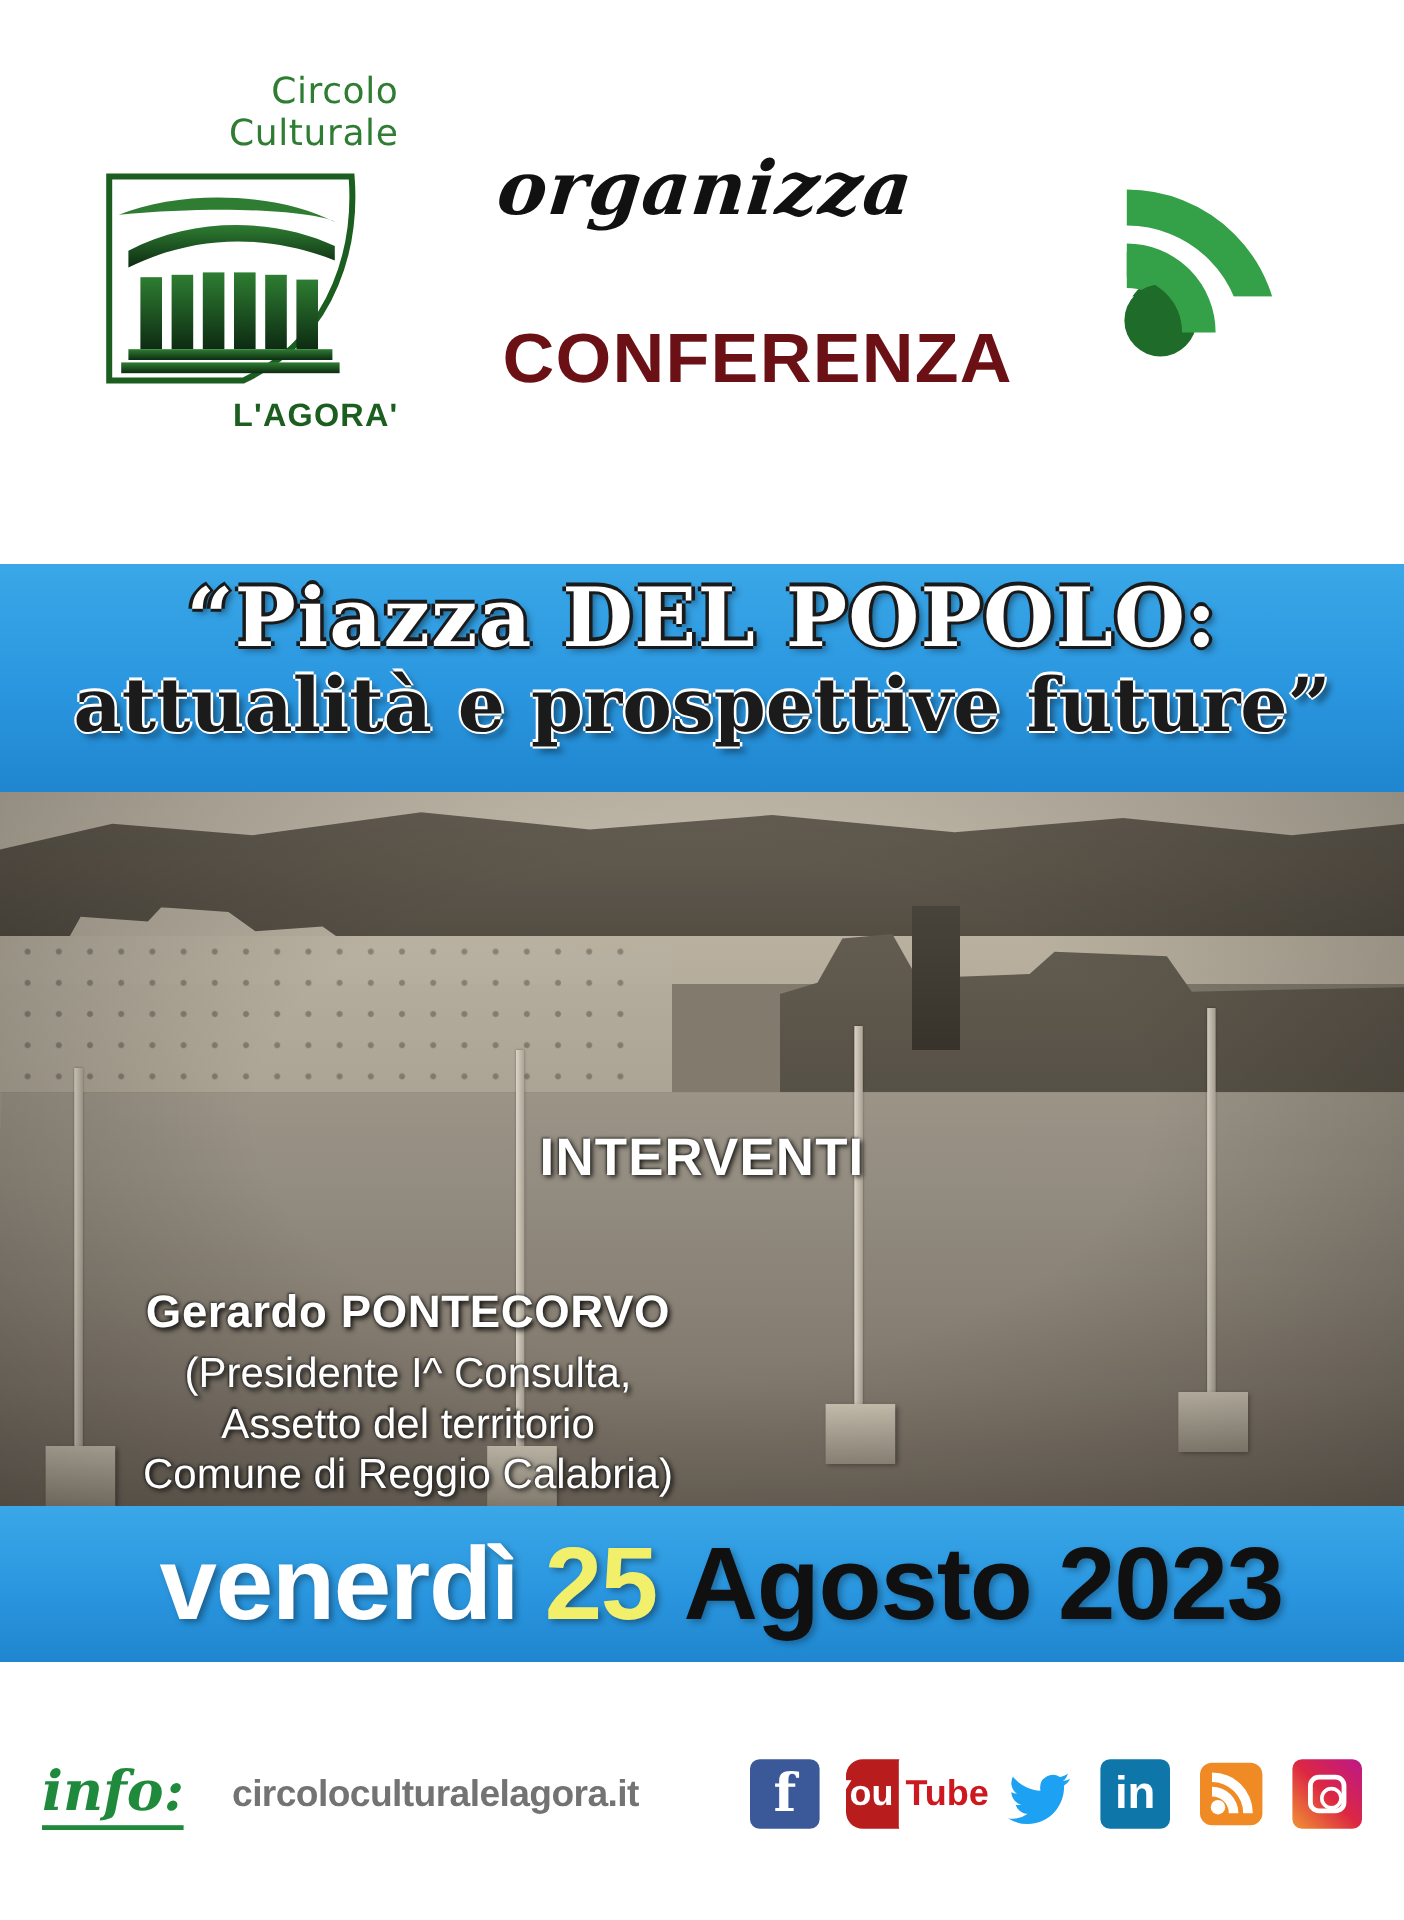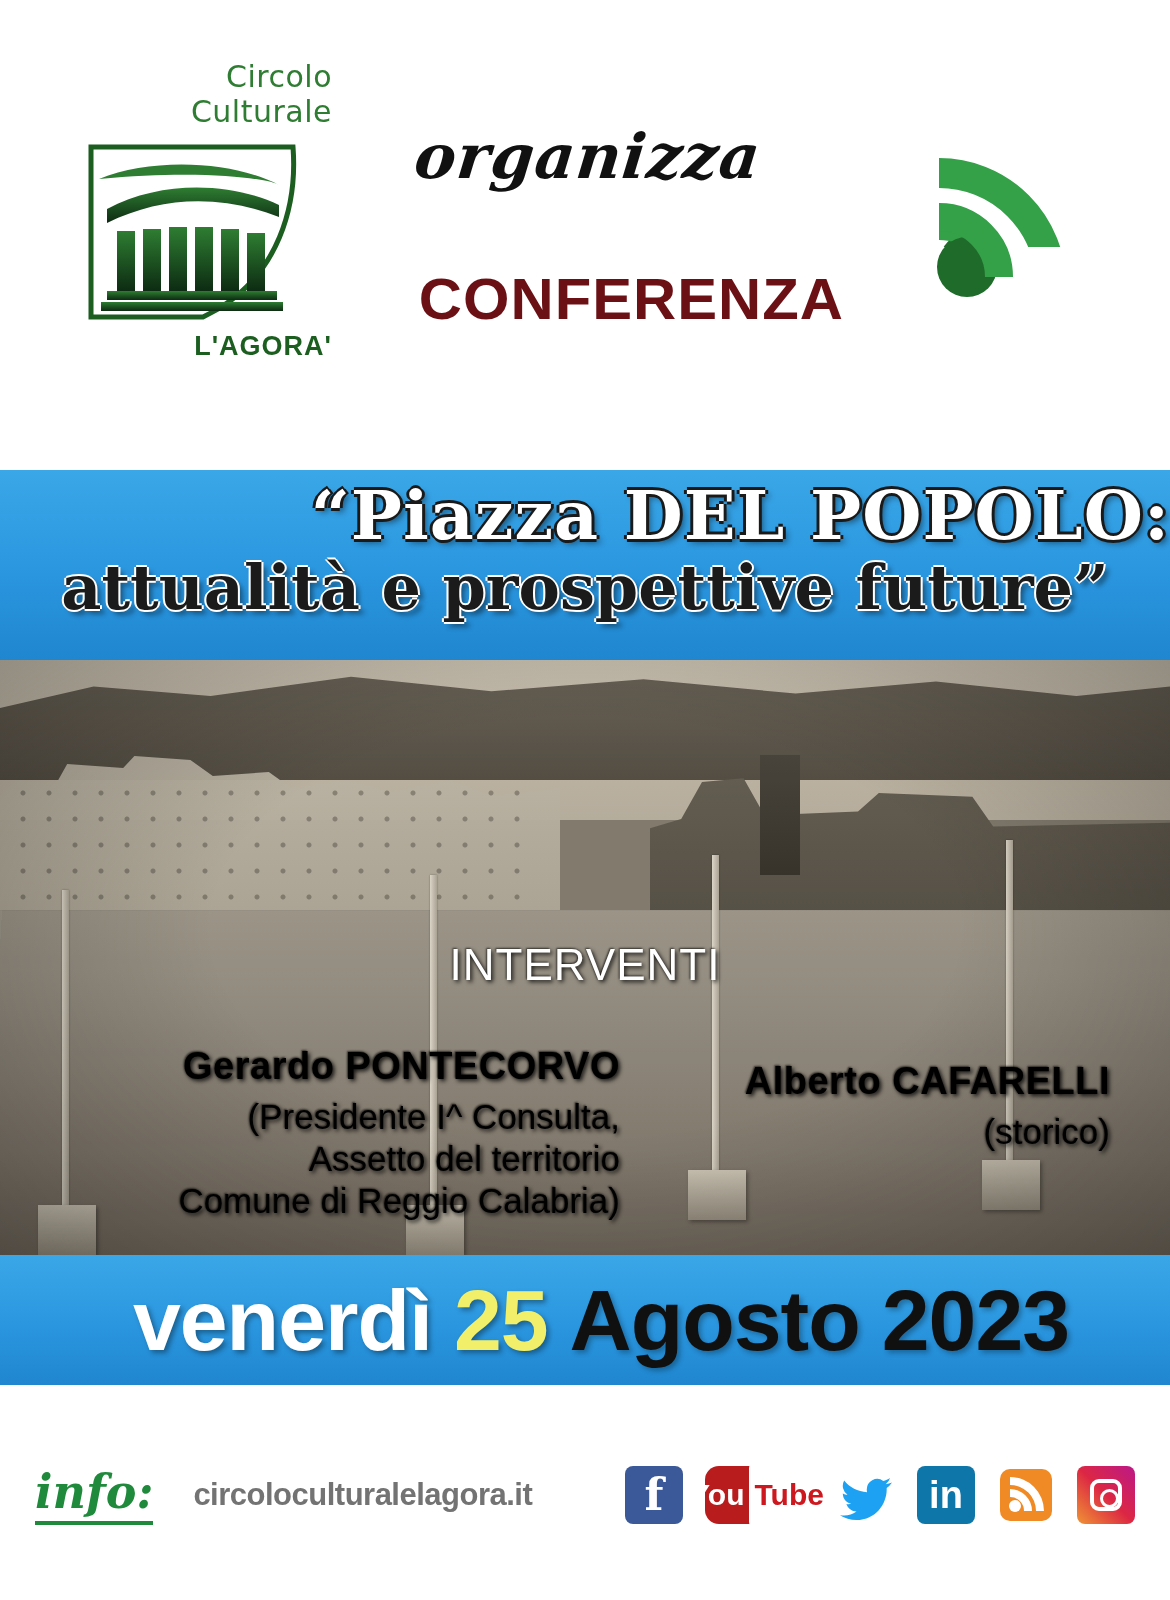--- a/index.html
+++ b/index.html
@@ -94,21 +94,20 @@
   .title-line1 {
     font-family: "DejaVu Serif", serif;
     font-weight: 700;
     font-size: 68px;
     color: #ffffff;
     letter-spacing: 1px;
     line-height: 1.05;
     text-shadow: -3px 0 0 #1a1a1a, 3px 0 0 #1a1a1a, 0 -3px 0 #1a1a1a, 0 3px 0 #1a1a1a,
                  4px 4px 6px rgba(0,0,0,.45);
     white-space: nowrap;
-    text-align: right;
   }
   .title-line2 {
     font-family: "DejaVu Serif", serif;
     font-weight: 700;
     font-size: 62px;
     color: #1b1b1b;
     line-height: 1.05;
     margin-top: 4px;
     text-shadow: -2px 0 0 #ffffff, 2px 0 0 #ffffff, 0 -2px 0 #ffffff, 0 2px 0 #ffffff,
                   5px 5px 5px rgba(0,0,0,.4);
@@ -186,31 +185,32 @@
     background: rgba(80,70,55,.12);
     mix-blend-mode: multiply;
   }
 
   .interventi {
     position:absolute;
     left: 0; right: 0;
     top: 280px;
     text-align:center;
     font-family:"Liberation Sans", sans-serif;
-    font-weight:400;
+    font-weight:700;
     font-size:44px;
     letter-spacing:1px;
     color:#ffffff;
     text-shadow: 2px 2px 4px rgba(0,0,0,.8), -1px -1px 2px rgba(0,0,0,.6);
   }
   .speaker {
     position:absolute;
-    text-align:right;
-    color:#000000;
+    text-align:center;
+    color:#ffffff;
     text-shadow: 2px 2px 4px rgba(0,0,0,.85), -1px -1px 2px rgba(0,0,0,.6);
+    margin-top: 28px;
   }
   .speaker .name {
     font-size:38px;
     font-weight:600;
     letter-spacing:.5px;
     white-space:nowrap;
   }
   .speaker .role {
     font-size:35px;
     font-weight:400;
@@ -390,24 +390,20 @@
 
   <div class="interventi">INTERVENTI</div>
 
   <div class="speaker speaker-left">
     <div class="name">Gerardo PONTECORVO</div>
     <div class="role" style="white-space:pre-line;">(Presidente I^ Consulta,
 Assetto del territorio
 Comune di Reggio Calabria)</div>
   </div>
 
-  <div class="speaker speaker-right">
-    <div class="name">Alberto CAFARELLI</div>
-    <div class="role">(storico)</div>
-  </div>
 </div>
 
 <div class="date-band">
   <span class="d-word">venerdì</span>
   <span class="d-day">25</span>
   <span class="d-month">Agosto</span>
   <span class="d-year">2023</span>
 </div>
 
 <div class="footer">

